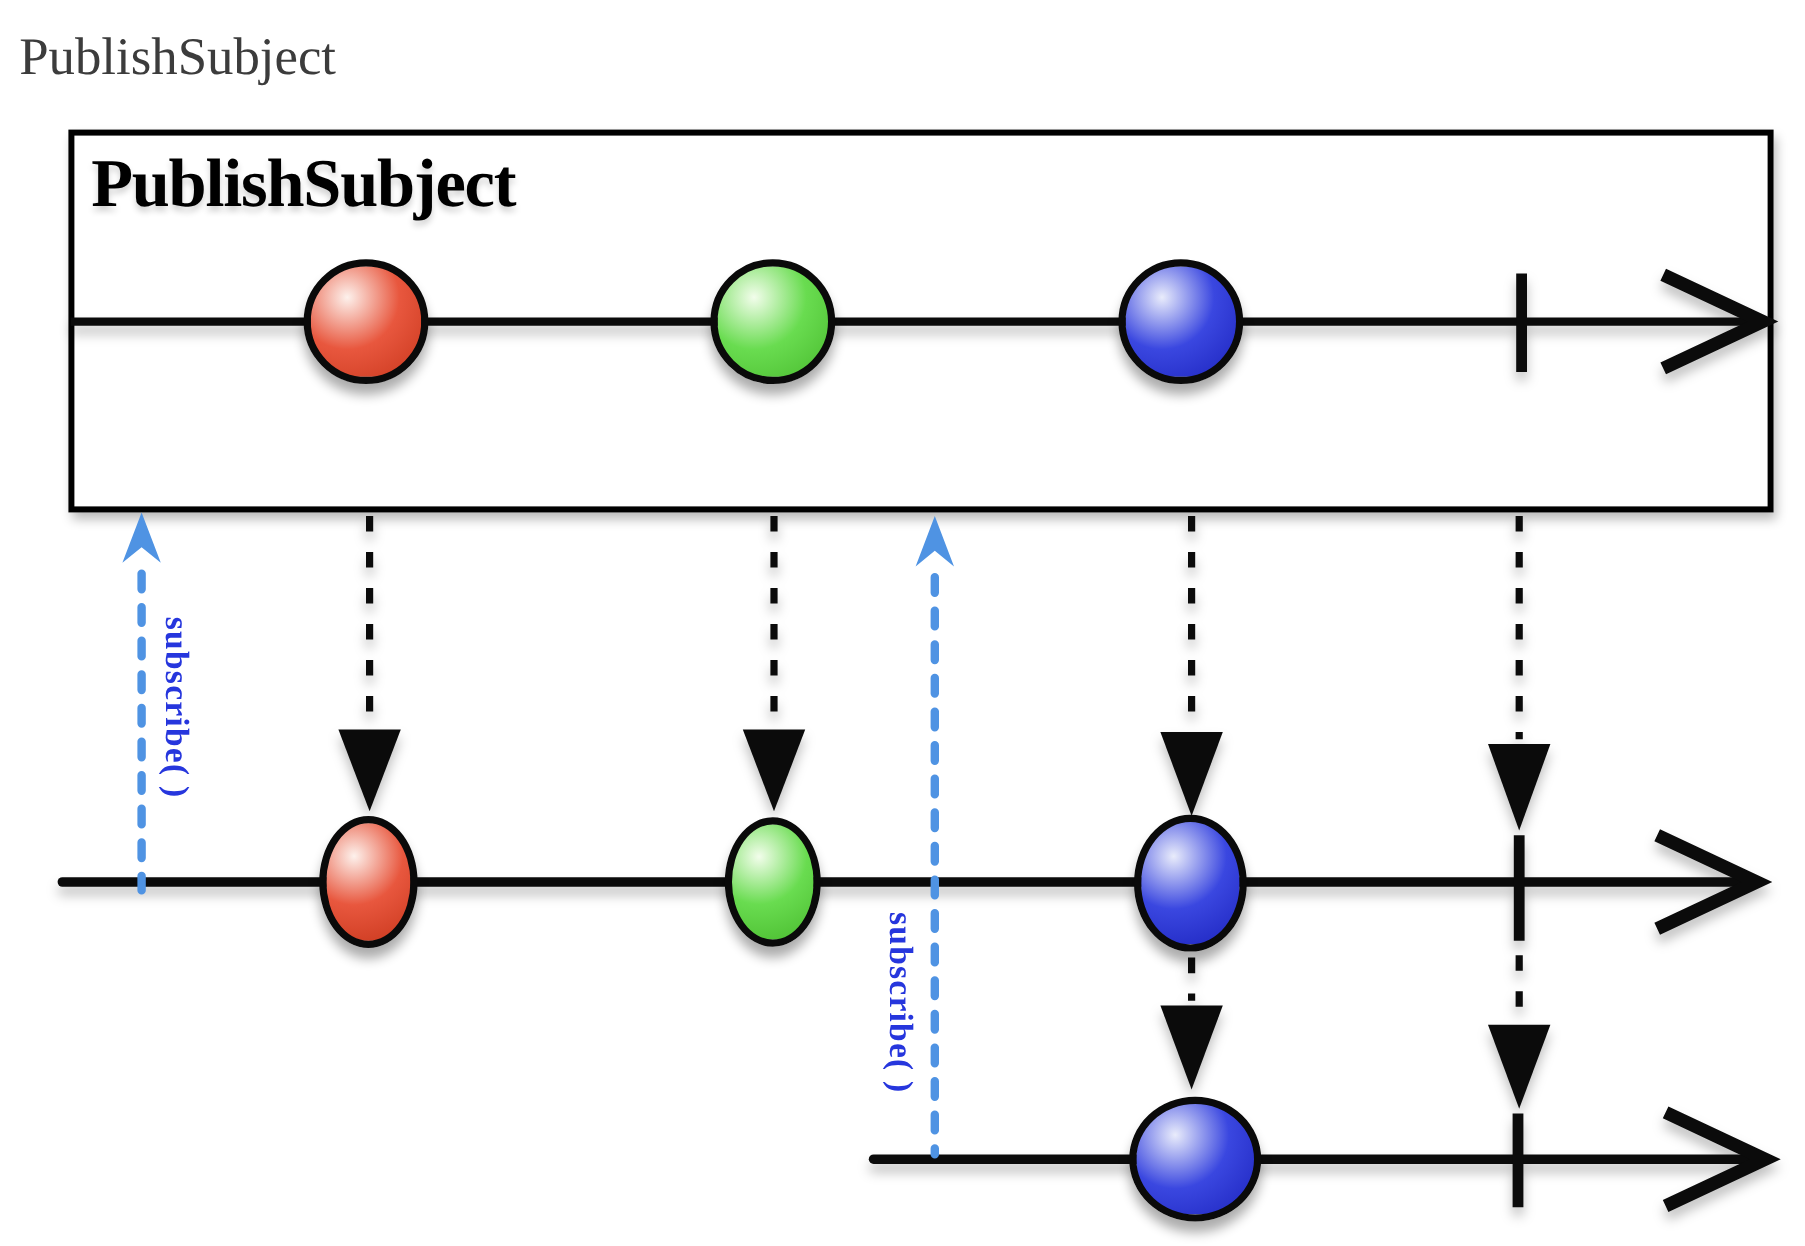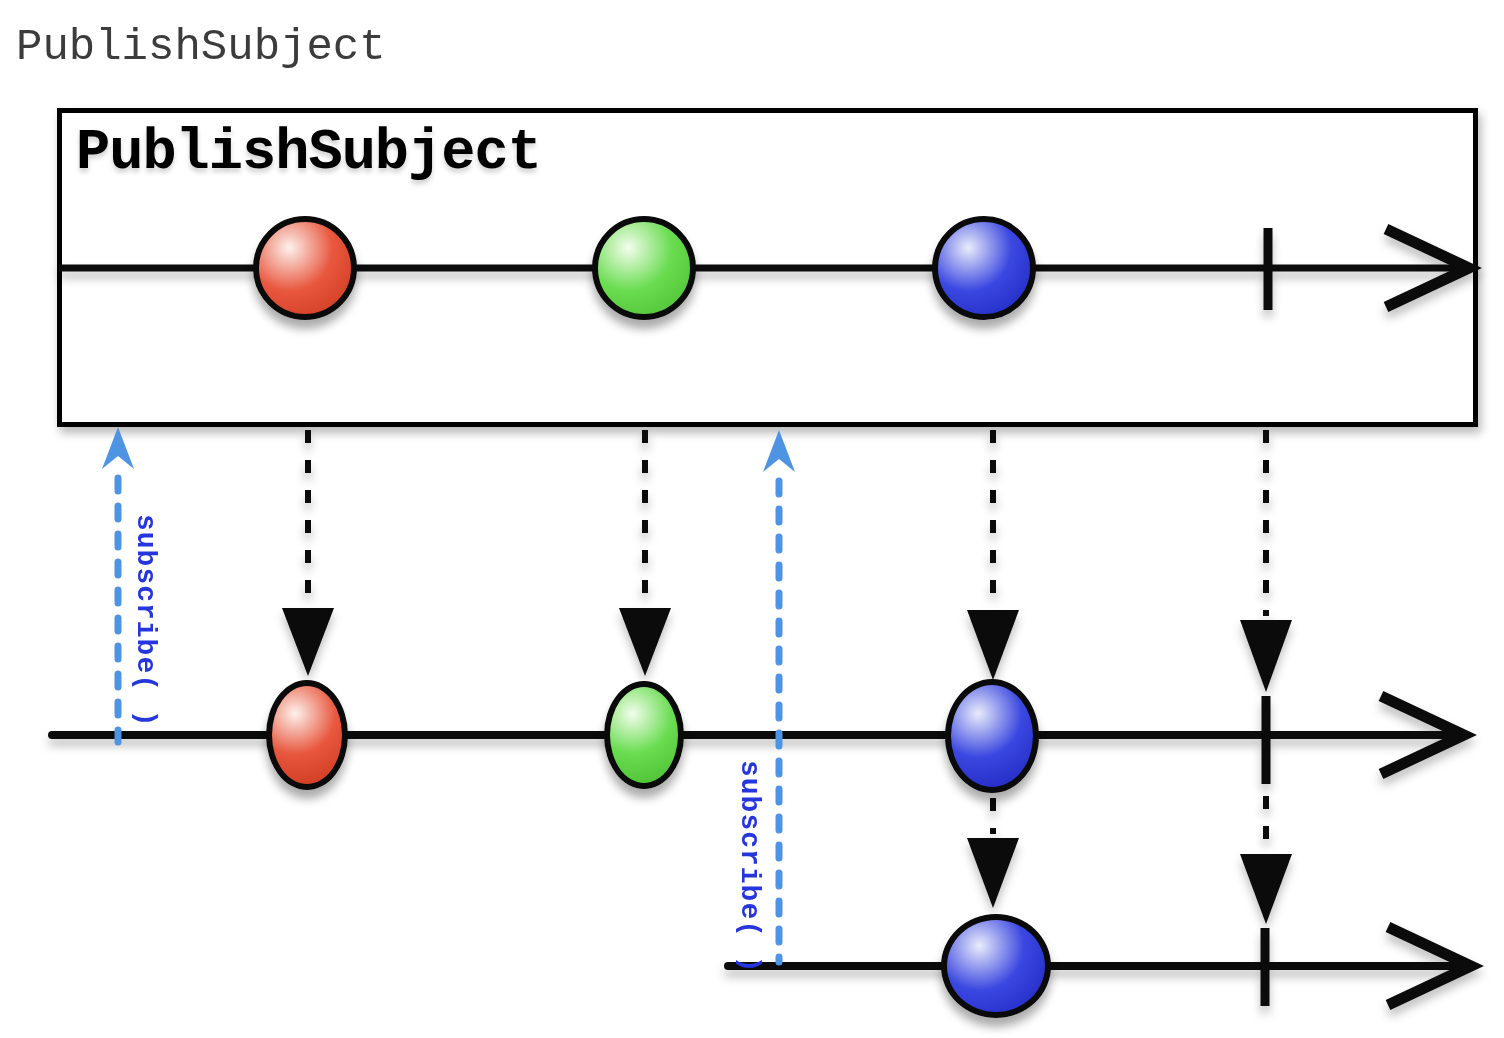--- a/index.html
+++ b/index.html
@@ -1,18 +1,18 @@
 <!DOCTYPE html>
 <html style="--subscribe-dash: #4f93e3; --subscribe-text: #2636dd;"><head>
 <meta charset="utf-8">
 <style>
   html,body { margin:0; padding:0; background:#ffffff; }
   #stage {
     position:relative; width:1504px; height:1038px; overflow:hidden;
-    font-family:Liberation Mono, monospace; background:#ffffff;
+    font-family:Liberation Serif, serif; background:#ffffff;
   }
   .page-title {
     position:absolute; left:16px; top:22px;
     font-size:44px; font-weight:400; color:#3c3c3c; letter-spacing:0px;
   }
   .subject-box {
     position:absolute; left:57px; top:108px; width:1421px; height:319px;
     border:5px solid #000; box-sizing:border-box;
     box-shadow:3px 6px 9px rgba(0,0,0,0.28);
     background:transparent;

